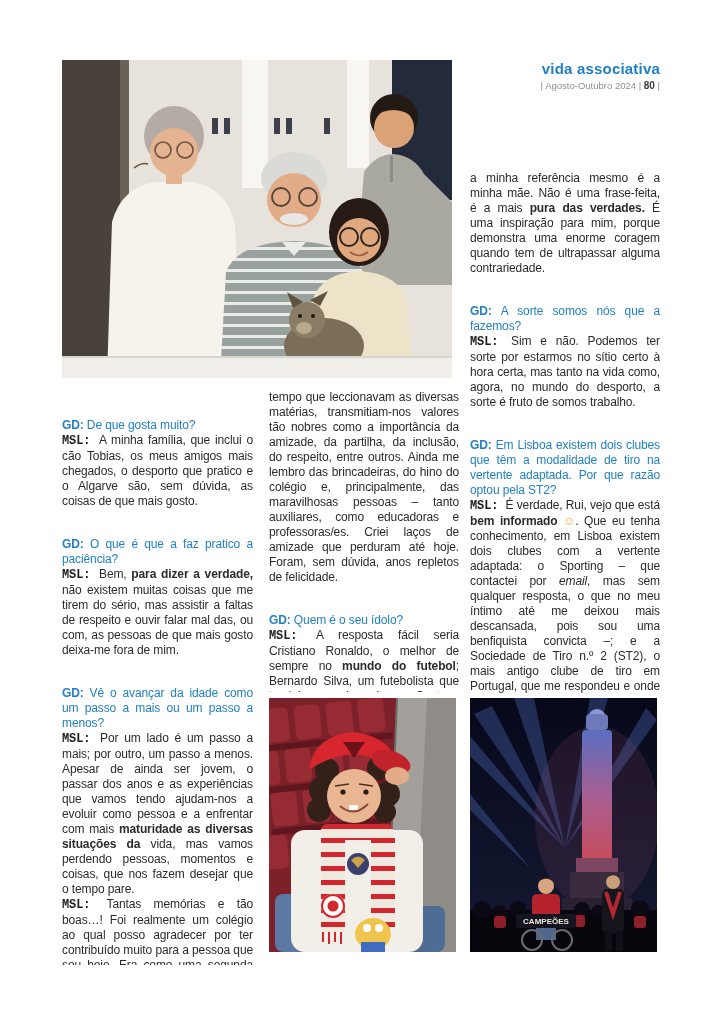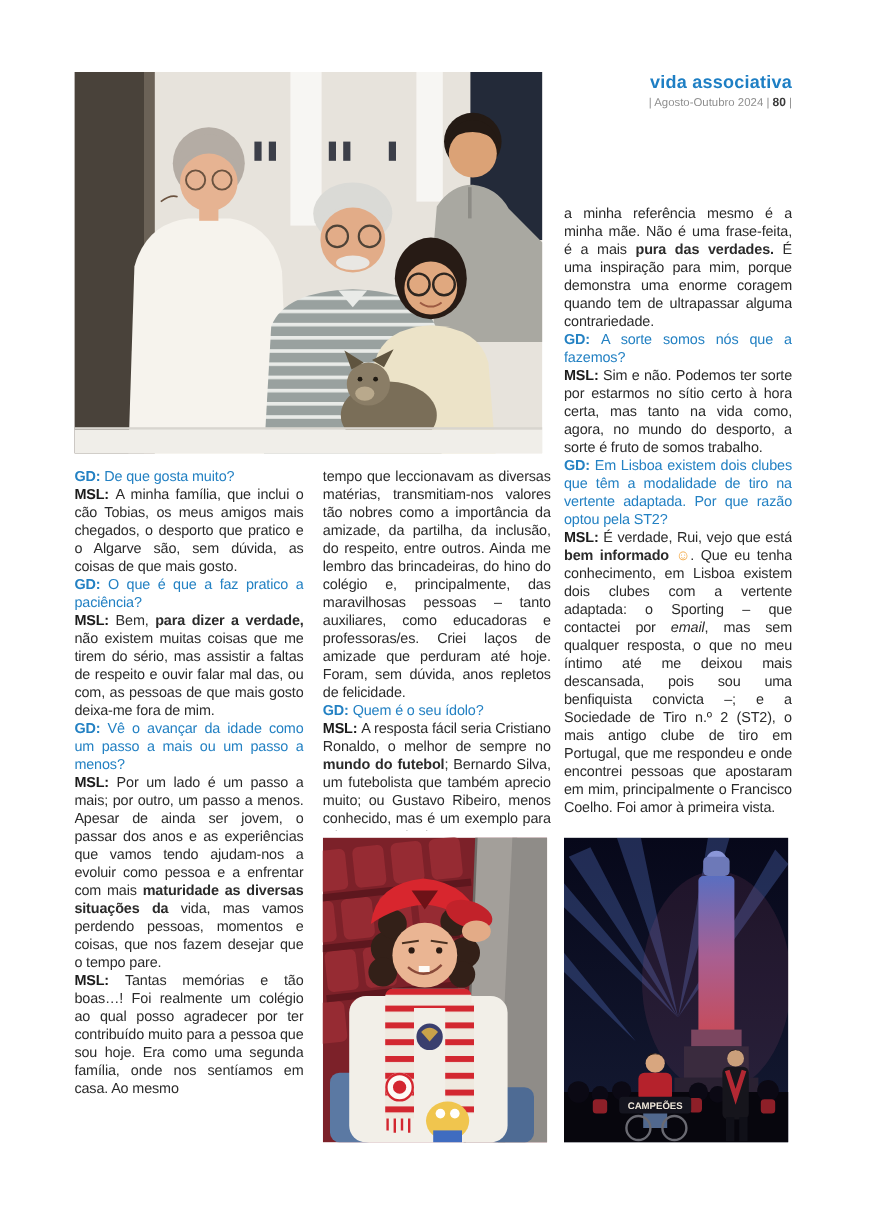--- a/index.html
+++ b/index.html
@@ -15,23 +15,23 @@
   #photo-family{left:62px;top:60px;width:390px;height:318px;}
   #photo-child{left:269px;top:698px;width:187px;height:254px;}
   #photo-night{left:470px;top:698px;width:187px;height:254px;}
   
   .col{position:absolute;width:190px;font-size:12px;line-height:15px;color:#2b2b2b;
        text-align:justify;letter-spacing:-0.12px;overflow:hidden;}
   #col-left{left:62px;top:390px;height:575px;width:191px;}
   #col-mid{left:269px;top:390px;height:302px;}
   #col-right{left:470px;top:171px;height:522px;}
   .col p{margin:0;}
-  .col p.q{color:#2381c3;}
+  .col p.q{color:#2381c3;margin-top:28px;}
   .col p.q .spk{color:#2381c3;font-weight:bold;}
-  .col p.a .spk{color:#1c1c1c;font-weight:bold;}
+  .col p.a .spk{color:#1c1c1c;font-weight:bold;font-family:Liberation Mono, monospace;}
   .col b{font-weight:bold;}
   .col i{font-style:italic;}
   .emoji{color:#f2a43c;font-style:normal;}
   
   .page-num{position:absolute;right:64px;top:971px;color:#1b6fb3;font-weight:bold;font-size:15px;}
 </style>
 </head>
 <body>
 
 <div class="page">

